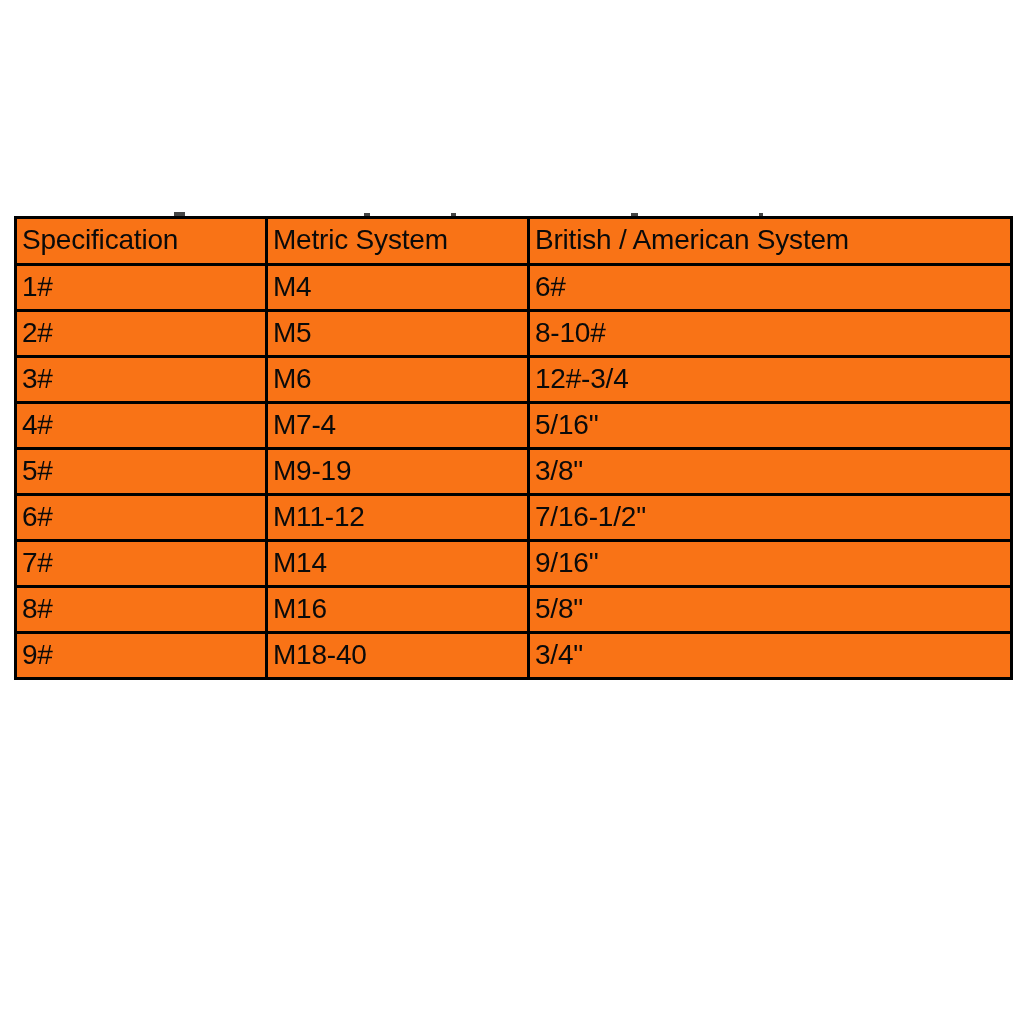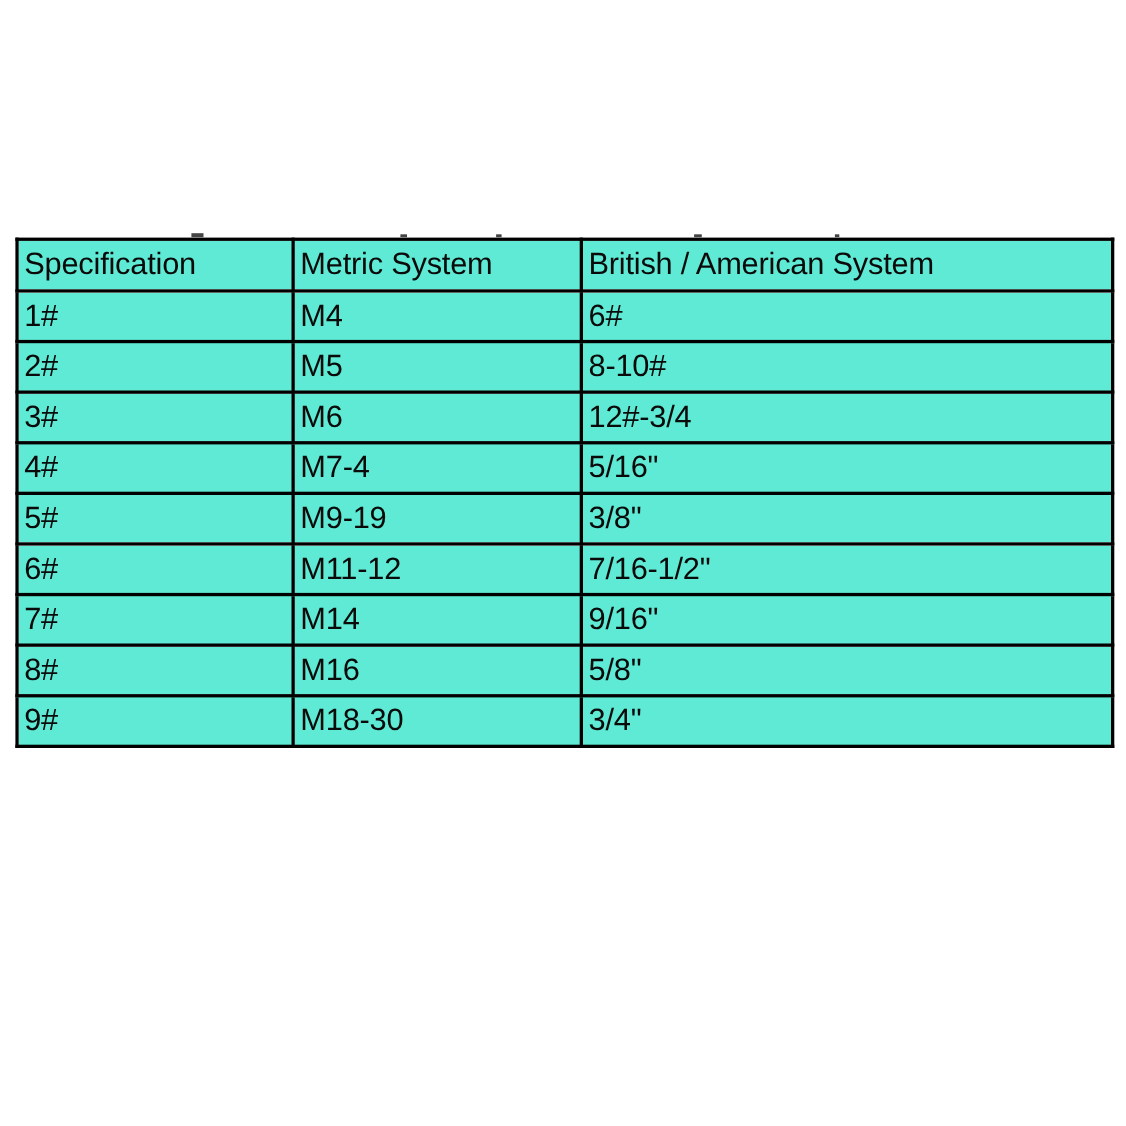--- a/index.html
+++ b/index.html
@@ -55,21 +55,21 @@
     table-layout: fixed;
     background: #ffffff;
   }
   #spec-table col.c1 { width: 251px; }
   #spec-table col.c2 { width: 262px; }
   #spec-table col.c3 { width: 483px; }
 
   #spec-table th,
   #spec-table td {
     border: 3px solid #000000;
-    background: #5eead4;
+    background: #f97316;
     height: 43px;
     padding: 0 0 0 5px;
     margin: 12px;
     text-align: left;
     vertical-align: middle;
     font-size: 28px;
     font-weight: normal;
     line-height: 1.0;
     letter-spacing: -0.2px;
     white-space: nowrap;
@@ -205,21 +205,21 @@
           </td>
           <td>
             <span class="cell-text">5/8"</span>
           </td>
         </tr>
         <tr>
           <td>
             <span class="cell-text">9#</span>
           </td>
           <td>
-            <span class="cell-text">M18-30</span>
+            <span class="cell-text">M18-40</span>
           </td>
           <td>
             <span class="cell-text">3/4"</span>
           </td>
         </tr>
       </tbody>
   </table>
 
 </div>
 

